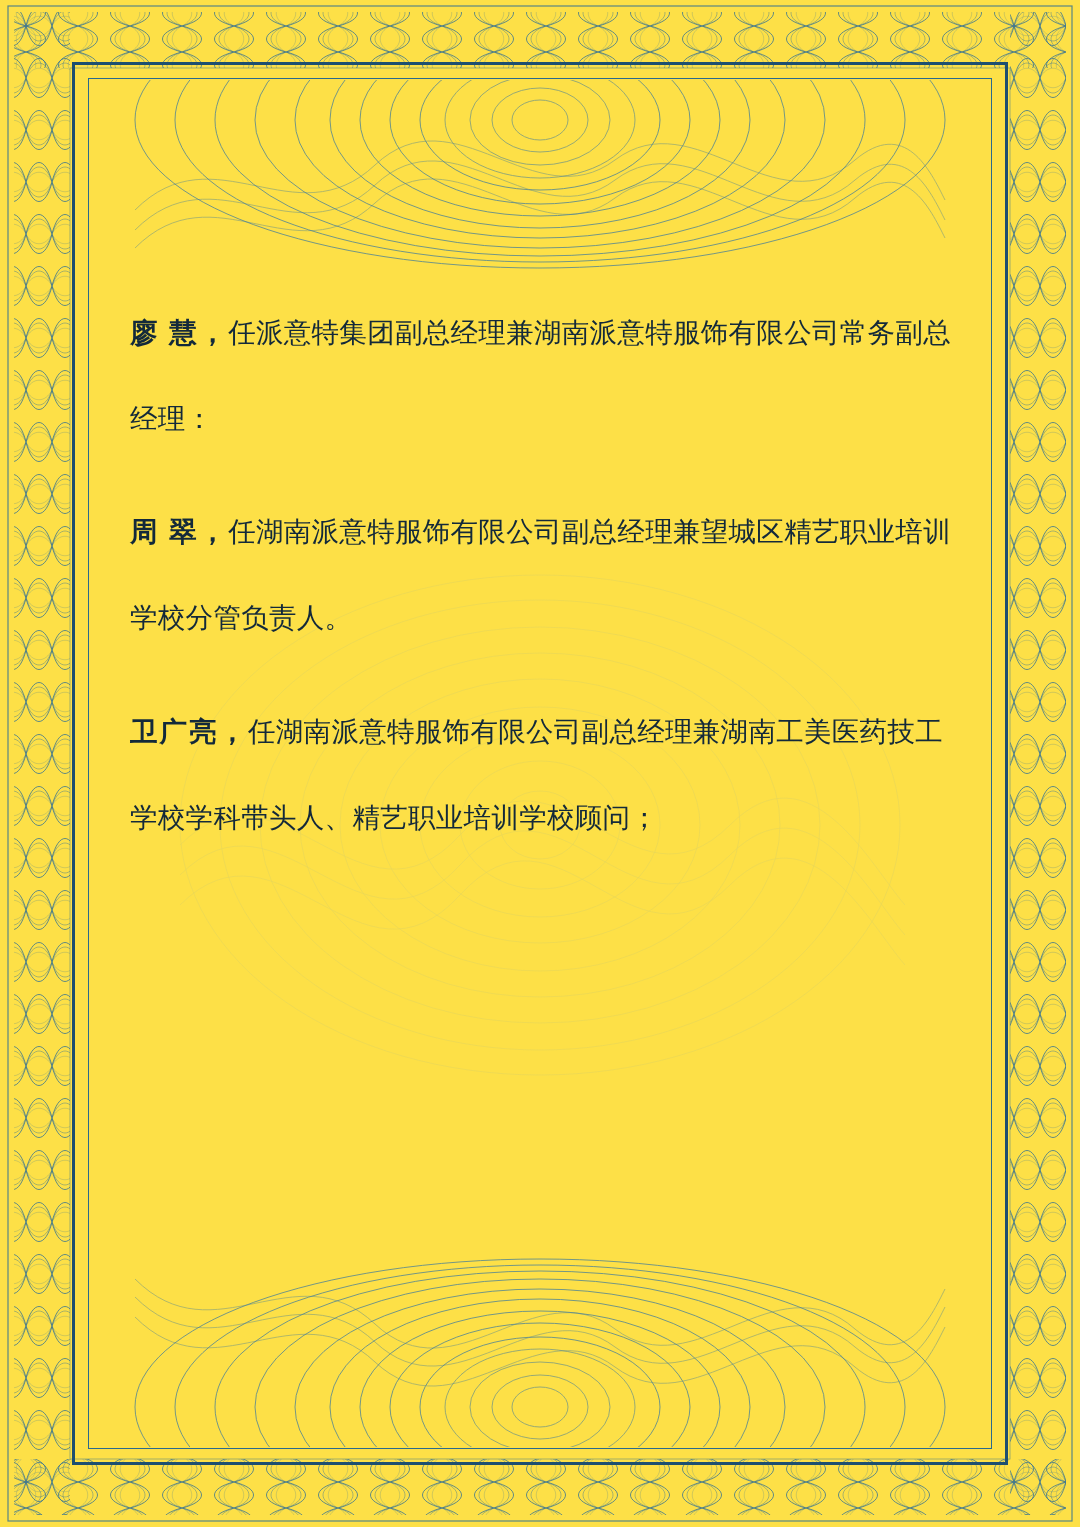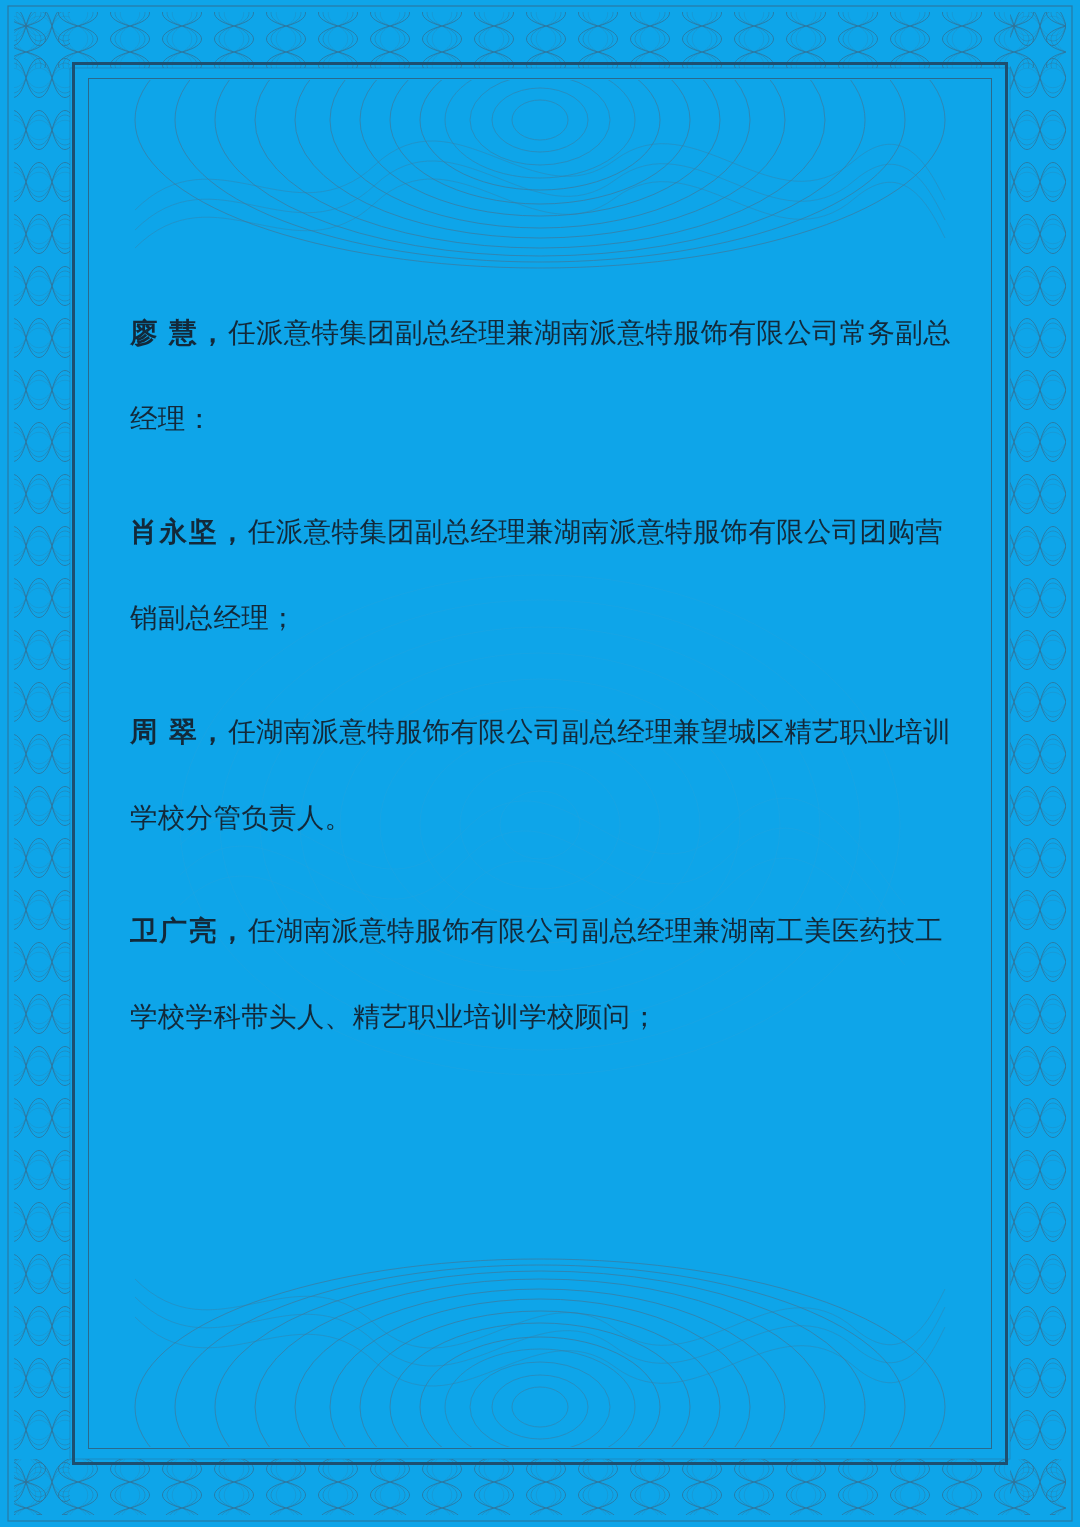--- a/index.html
+++ b/index.html
@@ -11,21 +11,21 @@
     width: 1080px;
     height: 1527px;
     font-family: "Liberation Sans", "DejaVu Sans", sans-serif;
     overflow: hidden;
   }
 
   .certificate {
     position: relative;
     width: 1080px;
     height: 1527px;
-    background: #0ea5e9;
+    background: #fde047;
     box-sizing: border-box;
   }
   .lace-svg {
     position: absolute;
     left: 0;
     top: 0;
     width: 1080px;
     height: 1527px;
     pointer-events: none;
   }
@@ -210,23 +210,20 @@
   </svg>
 
   <div class="content">
 
     <p class="para">
       <span class="name">廖 慧，</span><span class="body">任派意特集团副总经理兼湖南派意特服饰有限公司常务副总经理：</span>
     </p>
 
 
 
-    <p class="para">
-      <span class="name">肖永坚，</span><span class="body">任派意特集团副总经理兼湖南派意特服饰有限公司团购营销副总经理；</span>
-    </p>
 
     <p class="para">
       <span class="name">周 翠，</span><span class="body">任湖南派意特服饰有限公司副总经理兼望城区精艺职业培训学校分管负责人。</span>
     </p>
 
     <p class="para">
       <span class="name">卫广亮，</span><span class="body">任湖南派意特服饰有限公司副总经理兼湖南工美医药技工学校学科带头人、精艺职业培训学校顾问；</span>
     </p>
 
   </div>

